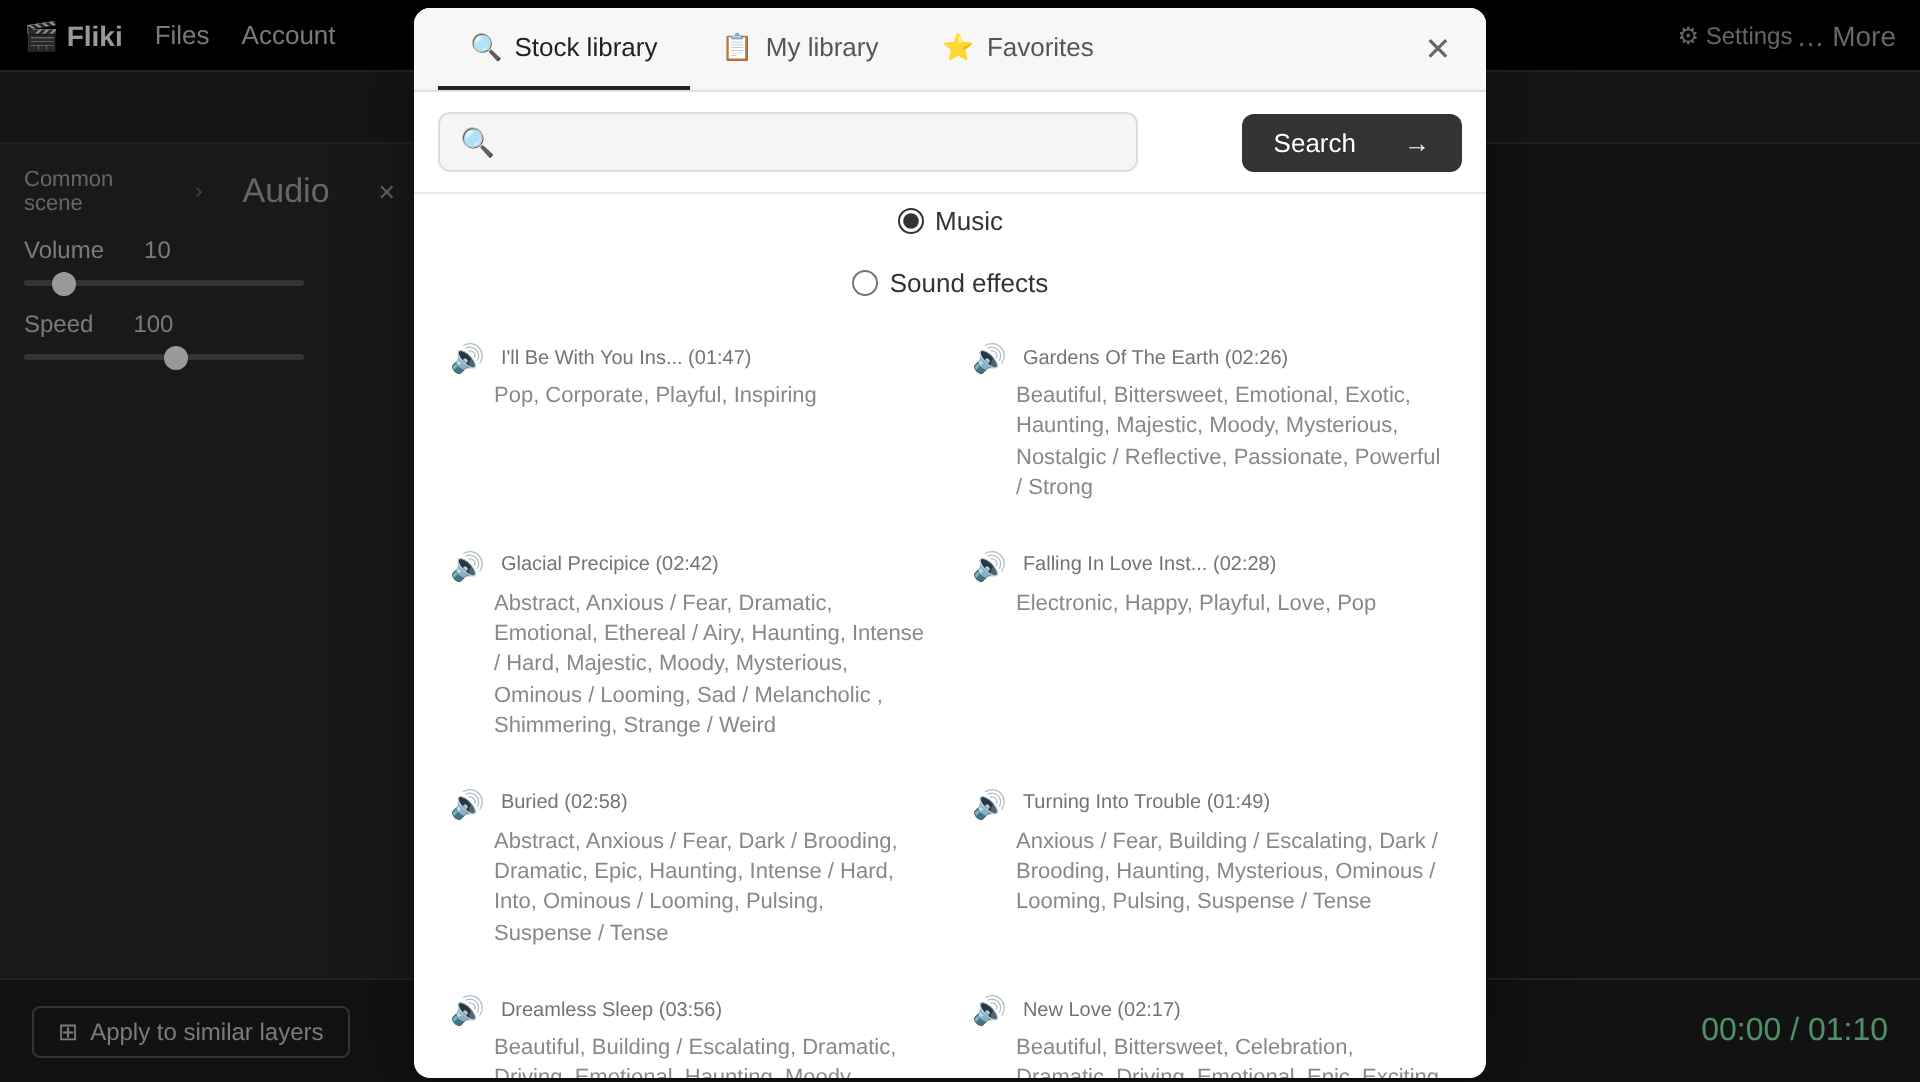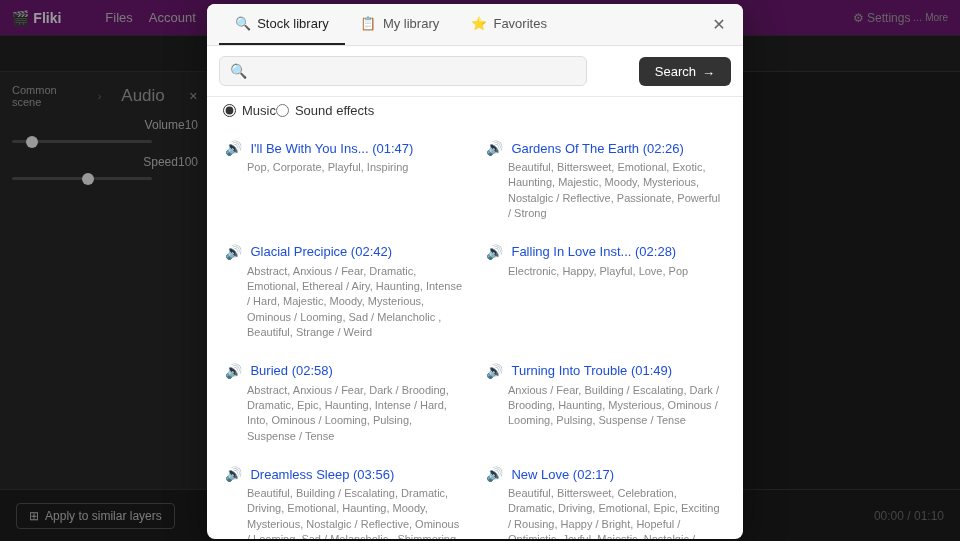--- a/index.html
+++ b/index.html
@@ -14,21 +14,21 @@
 
     
     .app-bg {
       position: absolute;
       top: 0; left: 0; right: 0; bottom: 0;
       background: #1e1e1e;
     }
 
     .app-topbar {
       height: 36px;
-      background: #701a75;
+      background: #000000;
       display: flex;
       align-items: center;
       padding: 0 12px;
       gap: 16px;
       border-bottom: 1px solid #3a3a3a;
     }
 
     .app-nav {
       height: 36px;
       background: #232323;
@@ -150,30 +150,32 @@
     .search-btn {
       background: #333;
       color: #fff;
       border: none;
       border-radius: 6px;
       padding: 7px 16px;
       font-size: 13px;
       cursor: pointer;
       display: flex;
       align-items: center;
-      gap: 6px;
+      gap: 24px;
       white-space: nowrap;
       margin-left: 44px;
     }
 
     
     .radio-row {
       display: flex;
       align-items: center;
       padding: 6px 16px 8px;
+      gap: 16px;
+      flex-direction: column;
     }
 
     .radio-label {
       display: flex;
       align-items: center;
       gap: 6px;
       font-size: 13px;
       color: #333;
       cursor: pointer;
     }
@@ -208,23 +210,23 @@
       margin-bottom: 4px;
     }
 
     .music-icon {
       color: #555;
       font-size: 14px;
       flex-shrink: 0;
     }
 
     .music-title {
-      font-size: 13px;
+      font-size: 10px;
       font-weight: 500;
-      color: #1d4ed8;
+      color: #737373;
     }
 
     .music-tags {
       font-size: 11px;
       color: #888;
       line-height: 1.4;
       padding-left: 22px;
     }
 
     
@@ -246,22 +248,23 @@
       left: 0;
       width: 210px;
       bottom: 0;
       background: #2a2a2a;
       padding: 12px;
     }
 
     .panel-row {
       display: flex;
       align-items: center;
-      justify-content: flex-end;
+      justify-content: flex-start;
       margin-bottom: 8px;
+      gap: 20px;
     }
 
     .panel-row-label {
       font-size: 12px;
       color: #ccc;
     }
 
     .panel-row-value {
       font-size: 12px;
       color: #ccc;
@@ -314,25 +317,25 @@
   </style>
 </head>
 <body>
 
 <div class="app-bg">
 
   <div class="app-topbar">
     <span style="color:#fff;font-size:14px;font-weight:600;">
       🎬 <span>Fliki</span>
     </span>
-    <span style="color:#ccc;font-size:13px;cursor:pointer;margin-left:28px;">Files</span>
+    <span style="color:#ccc;font-size:13px;cursor:pointer;">Files</span>
     <span style="color:#ccc;font-size:13px;cursor:pointer;">Account</span>
     <div style="margin-left:auto;display:flex;gap:2px;align-items:center;">
       <span style="color:#aaa;font-size:12px;">⚙ <span>Settings</span></span>
-      <span style="color:#aaa;font-size:10px;">… <span>More</span></span>
+      <span style="color:#aaa;font-size:14px;">… <span>More</span></span>
     </div>
   </div>
 
   <div class="app-nav">
     <span class="nav-crumb">Home</span>
     <span class="nav-sep">›</span>
     <span class="nav-crumb">Audio Stock</span>
     <span class="nav-sep">›</span>
     <span class="nav-crumb">Hab...</span>
   </div>
@@ -358,21 +361,21 @@
     <div class="slider-track">
       <div class="slider-thumb" style="left:50%;"></div>
     </div>
   </div>
 
   <div class="bottom-bar">
     <button class="apply-btn">
       <span>⊞</span>
       <span>Apply to similar layers</span>
     </button>
-    <div style="margin-left:auto;color:#737373;font-size:12px;">00:00 / 01:10</div>
+    <div style="margin-left:auto;color:#86efac;font-size:16px;">00:00 / 01:10</div>
   </div>
 </div>
 
 <div class="overlay-backdrop"></div>
 
 <div class="modal">
 
   <div class="modal-tabs">
     <div class="modal-tab active">
       <span>🔍</span>
@@ -427,21 +430,21 @@
           <span class="music-title">Gardens Of The Earth (02:26)</span>
         </div>
         <div class="music-tags">Beautiful, Bittersweet, Emotional, Exotic, Haunting, Majestic, Moody, Mysterious, Nostalgic / Reflective, Passionate, Powerful / Strong</div>
       </div>
 
       <div class="music-item">
         <div class="music-item-header">
           <span class="music-icon">🔊</span>
           <span class="music-title">Glacial Precipice (02:42)</span>
         </div>
-        <div class="music-tags">Abstract, Anxious / Fear, Dramatic, Emotional, Ethereal / Airy, Haunting, Intense / Hard, Majestic, Moody, Mysterious, Ominous / Looming, Sad / Melancholic , Beautiful, Strange / Weird</div>
+        <div class="music-tags">Abstract, Anxious / Fear, Dramatic, Emotional, Ethereal / Airy, Haunting, Intense / Hard, Majestic, Moody, Mysterious, Ominous / Looming, Sad / Melancholic , Shimmering, Strange / Weird</div>
       </div>
 
       <div class="music-item">
         <div class="music-item-header">
           <span class="music-icon">🔊</span>
           <span class="music-title">Falling In Love Inst... (02:28)</span>
         </div>
         <div class="music-tags">Electronic, Happy, Playful, Love, Pop</div>
       </div>
 

